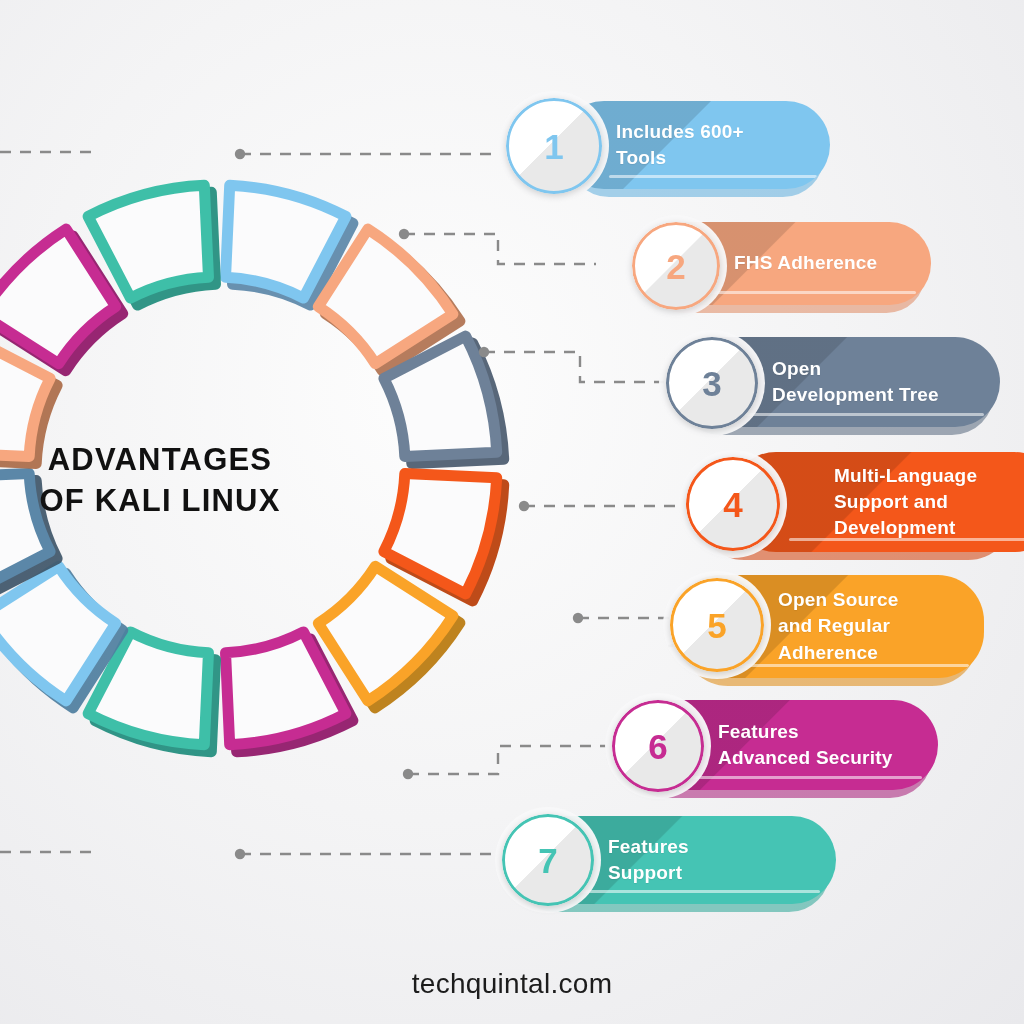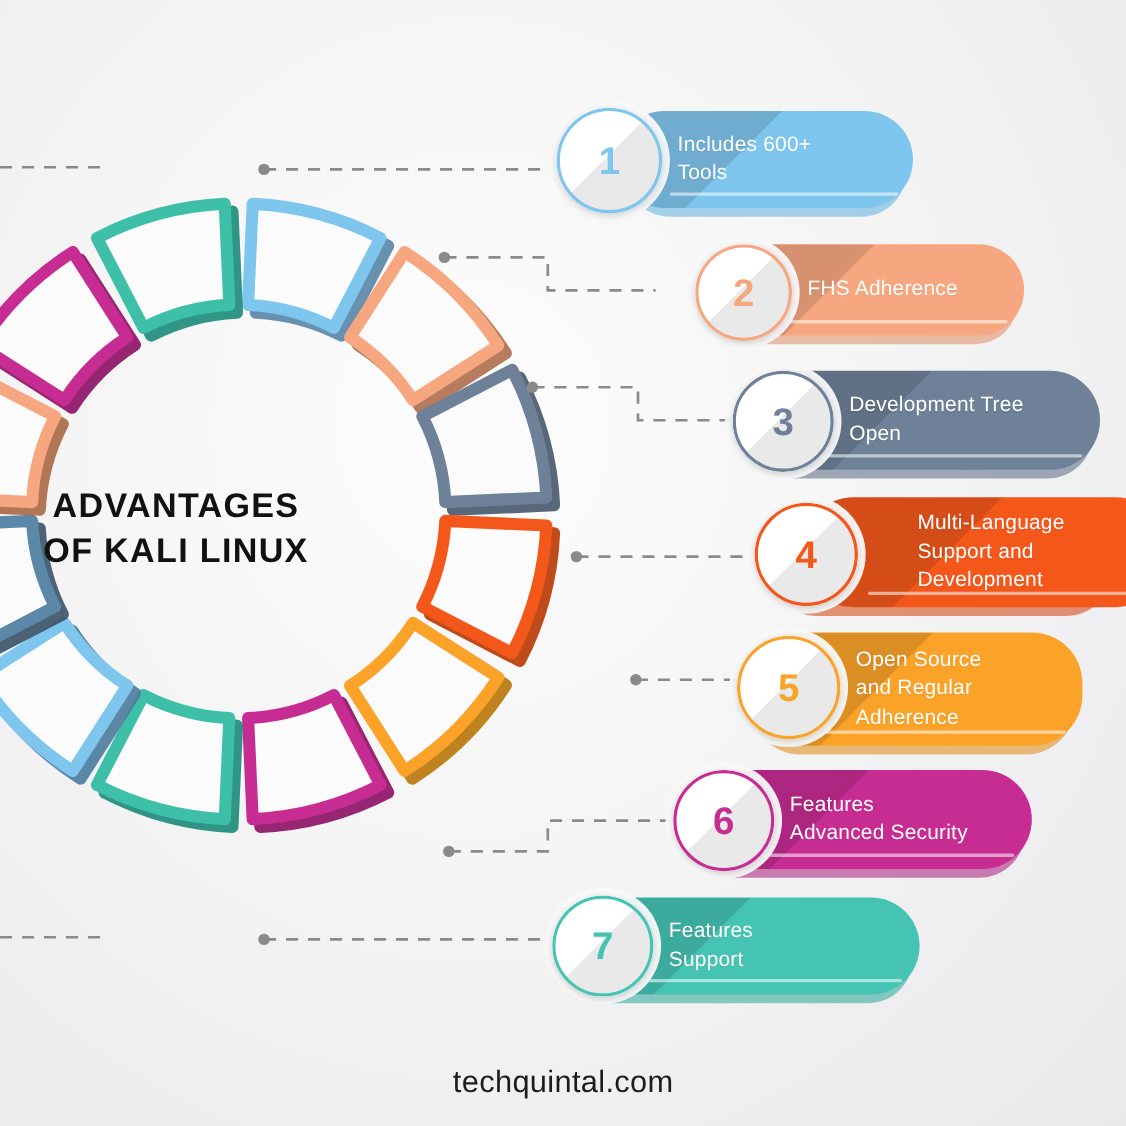--- a/index.html
+++ b/index.html
@@ -39,21 +39,21 @@
   .pill .underline{
     position:absolute;left:18%;right:5%;bottom:11px;height:3px;
     background:rgba(255,255,255,.55);border-radius:2px;
   }
   .pill .longshadow{
     position:absolute;left:0;top:0;width:100%;height:100%;
     background:linear-gradient(135deg, rgba(0,0,0,.13) 0%, rgba(0,0,0,.13) 42%, rgba(0,0,0,0) 42.4%);
     pointer-events:none;
   }
   .pill .ptext{
-    position:relative;z-index:3;color:#fff;font-weight:400;
+    position:relative;z-index:3;color:#fff;font-weight:700;
     font-size:19px;line-height:1.38;letter-spacing:.2px;
     margin-left:120px;margin-right:16px;
     text-shadow:0 1px 1px rgba(0,0,0,.07);
   }
   .pill-drop{
     position:absolute;border-radius:46px;
     background:rgba(0,0,0,.17);
     filter:blur(0px);
   }
   .badge{
@@ -176,22 +176,22 @@
           <div class="bshadow"></div>
           <div class="bring"></div>
           <div class="bnum" style="color: rgb(247, 167, 127);">2</div>
         </div>
       </div>
       <div class="row" style="left: 0px; top: 0px;">
         <div class="pill-drop" style="left: 678px; top: 351px; width: 316px; height: 84px; background: rgb(87, 104, 125); opacity: 0.55;"></div>
         <div class="pill" style="position: absolute; left: 670px; top: 337px; width: 330px; height: 90px; background: rgb(110, 129, 152);">
           <div class="longshadow"></div>
           <div class="ptext" style="margin-left: 102px;">
+            <div>Open</div>
             <div>Development Tree</div>
-            <div>Open</div>
           </div>
           <div class="underline"></div>
         </div>
         <div class="badge" style="left: 666px; top: 337px; width: 92px; height: 92px; color: rgb(110, 129, 152);">
           <div class="bshadow"></div>
           <div class="bring"></div>
           <div class="bnum" style="color: rgb(110, 129, 152);">3</div>
         </div>
       </div>
       <div class="row" style="left: 0px; top: 0px;">

